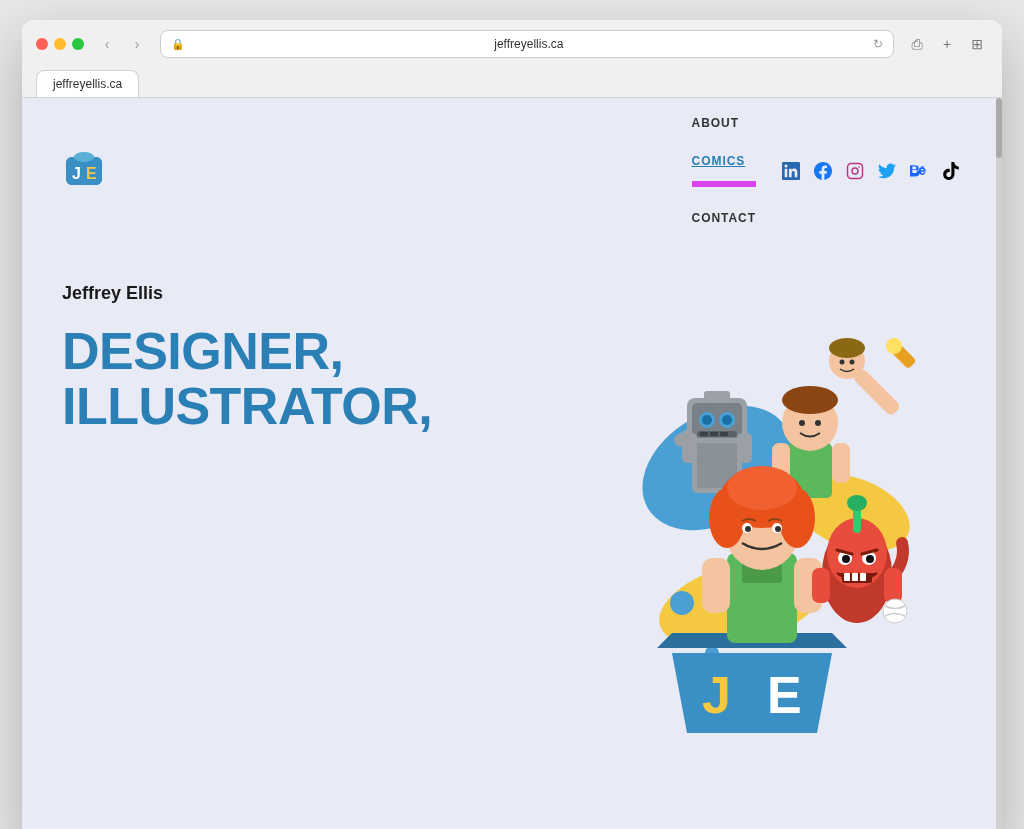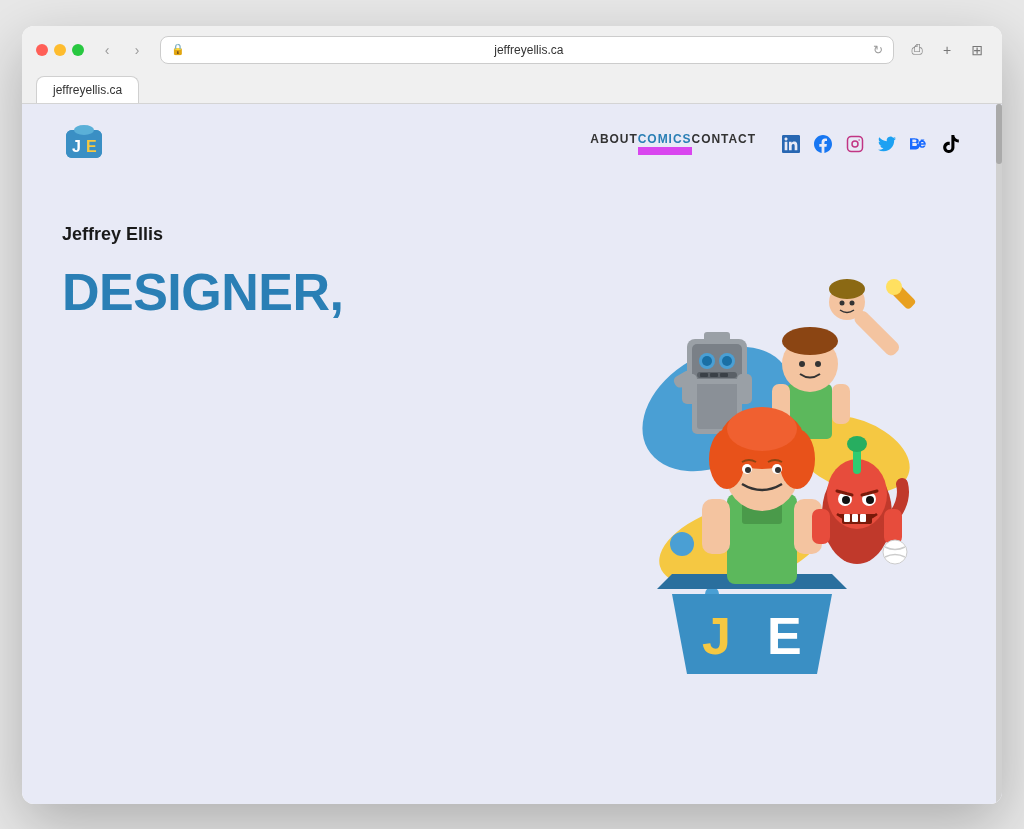--- a/index.html
+++ b/index.html
@@ -161,36 +161,39 @@
     }
 
     .nav-right {
       display: flex;
       align-items: center;
       gap: 24px;
     }
 
     .nav-links {
       display: flex;
+      gap: 24px;
+      flex-direction: column;
     }
 
     .nav-link {
       font-size: 12px;
       font-weight: 600;
       letter-spacing: 0.08em;
       color: #333;
       text-decoration: none;
       text-transform: uppercase;
       cursor: pointer;
     }
 
     .nav-link.active {
       color: #2a7fb5;
-      border-bottom: 8px solid #d946ef;
-      padding-bottom: 1px;
+      border-bottom: 6px solid #d946ef;
+      padding-bottom: 13px;
+      text-decoration: underline;
     }
 
     .social-icons {
       display: flex;
       align-items: center;
       gap: 10px;
     }
 
     .social-icon {
       width: 22px;
@@ -370,20 +373,21 @@
           </div>
         </div>
       </div>
     </nav>
 
     <div class="hero-section">
       <div class="hero-text">
         <div class="hero-name">Jeffrey Ellis</div>
         <div class="hero-headline">
           <div>DESIGNER,</div>
+          <div>ILLUSTRATOR,</div>
         </div>
       </div>
 
       <div class="hero-illustration">
         <svg class="illustration-svg" viewBox="0 0 380 480" xmlns="http://www.w3.org/2000/svg">
 
           <ellipse cx="155" cy="175" rx="80" ry="55" fill="#4a9fd4" transform="rotate(-30 155 175)"></ellipse>
 
           <ellipse cx="180" cy="310" rx="85" ry="40" fill="#f5c842" transform="rotate(-15 180 310)"></ellipse>
 

